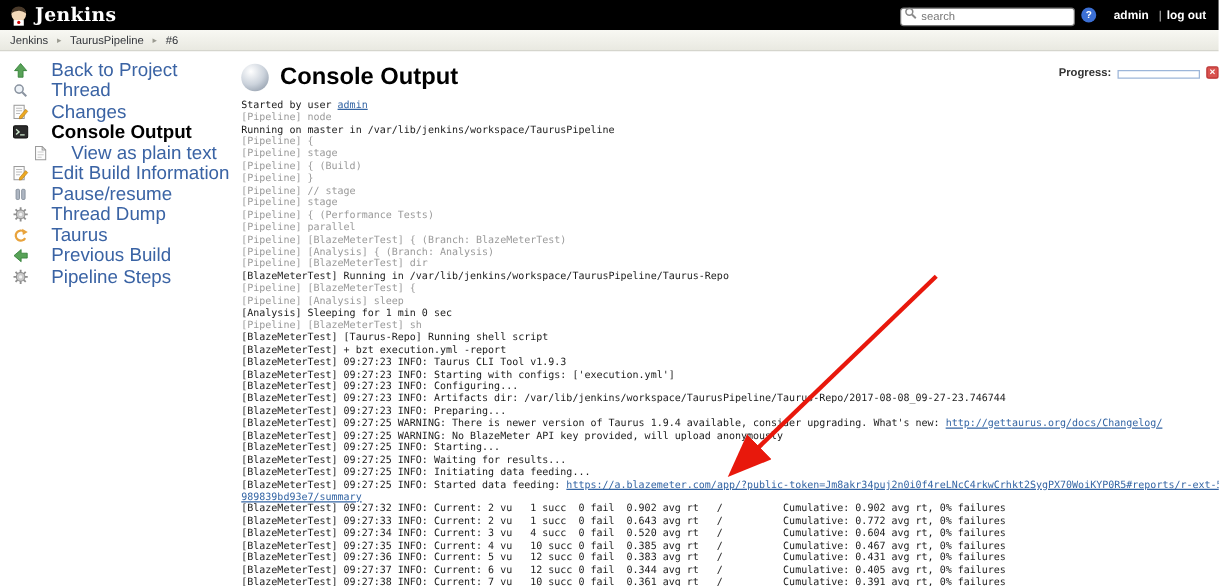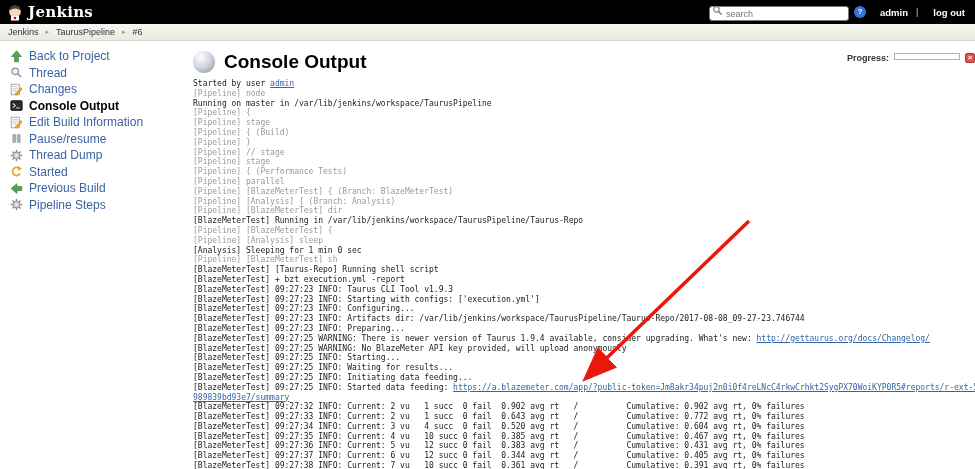--- a/index.html
+++ b/index.html
@@ -30,34 +30,34 @@
   
   #crumbbar {
     height:17px; background:linear-gradient(#f8f8f3,#e9e9e1); border-bottom:1px solid #d5d5cd;
     display:flex; align-items:center; padding-left:8px; font-size:9px;
   }
   .crumb { color:#33363b; text-decoration:none; cursor:pointer; }
   .crumb-sep { color:#9a9a90; font-size:7px; margin:0 7px; }
   
   #content { display:flex; }
   #sidebar { width:185px; padding-top:7px; flex:none; }
-  .side-item { display:flex; align-items:center; gap:6px; padding:1.5px 0 1.5px 10px; font-size:12px; color:#3a63a4; cursor:pointer; height:16.5px; }
+  .side-item { display:flex; align-items:center; gap:18px; padding:1.5px 0 1.5px 10px; font-size:15px; color:#3a63a4; cursor:pointer; height:16.5px; }
   .side-item.current { color:#000; font-weight:bold; }
   .side-item.indent { padding-left:26px; }
   .s-icon { width:13px; height:13px; flex:none; display:inline-block; }
   .s-icon svg { width:13px; height:13px; display:block; }
   
   #main { flex:1; position:relative; padding:6px 10px 0 3px; }
   .title-row { display:flex; align-items:center; gap:9px; margin:4px 0 6px 5px; }
   .status-ball {
     width:22px; height:22px; border-radius:50%;
     background:radial-gradient(circle at 35% 28%, #ffffff, #ccd3dc 50%, #96a1af 85%);
   }
   h1.page-title { font-size:19px; font-weight:bold; color:#000; margin:0; font-family:"Liberation Sans", sans-serif; }
-  .progress-row { position:absolute; top:12px; right:14px; display:flex; align-items:flex-start; gap:5px; }
+  .progress-row { position:absolute; top:12px; right:14px; display:flex; align-items:flex-end; gap:5px; }
   .progress-label { font-size:9px; font-weight:bold; color:#333; }
   .progress-bar { width:66px; height:7px; border:1px solid #9db6d9; background:#fff; position:relative; }
   .progress-fill { height:100%; background:linear-gradient(#5577ad,#2c4f88); width:27%; }
   .stop-icon {
     width:10px; height:10px; background:#d9534f; border:1px solid #b33; border-radius:2px;
     color:#fff; font-size:8px; line-height:8px; text-align:center; cursor:pointer; font-weight:bold;
   }
   
   #console-out {
     margin-left:5px; width:786px;
@@ -89,21 +89,21 @@
   <div class="search-wrap">
     <svg class="search-mag" viewBox="0 0 16 16">
       <circle cx="6.5" cy="6.5" r="4" fill="none" stroke="#8a8a8a" stroke-width="1.8"></circle>
       <line x1="9.6" y1="9.6" x2="14" y2="14" stroke="#8a8a8a" stroke-width="2.2"></line>
     </svg>
     <input type="text" placeholder="search" style="">
   </div>
   <span class="help-badge">?</span>
   <a class="top-user">admin</a>
   <span class="top-sep">|</span>
-  <a class="top-user" style="margin-left:11px">log out</a>
+  <a class="top-user" style="margin-left:0">log out</a>
 </div>
 
 <div id="crumbbar">
     <a class="crumb">Jenkins</a>
     <span class="crumb-sep">▸</span>
     <a class="crumb">TaurusPipeline</a>
     <span class="crumb-sep">▸</span>
     <a class="crumb">#6</a>
   </div>
 
@@ -140,20 +140,32 @@
       </div>
       <div class="side-item current">
         <span class="s-icon">
           <svg viewBox="0 0 16 16">
             <rect x="1" y="2" width="14" height="12" rx="1.5" fill="#2b2b2b" stroke="#111"></rect>
             <path d="M3.5 5.5 L6.5 8 L3.5 10.5" fill="none" stroke="#cfe8cf" stroke-width="1.3"></path>
             <line x1="7.5" y1="11" x2="12" y2="11" stroke="#cfe8cf" stroke-width="1.3"></line>
           </svg>
         </span>
         <span>Console Output</span>
+      </div>
+      <div class="side-item indent">
+        <span class="s-icon">
+          <svg viewBox="0 0 16 16">
+            <path d="M3 1.5 H9.5 L13 5 V14.5 H3 Z" fill="#fdfdfd" stroke="#9a9a9a"></path>
+            <path d="M9.5 1.5 L9.5 5 L13 5" fill="none" stroke="#9a9a9a"></path>
+            <line x1="5" y1="7" x2="11" y2="7" stroke="#ccc"></line>
+            <line x1="5" y1="9.5" x2="11" y2="9.5" stroke="#ccc"></line>
+            <line x1="5" y1="12" x2="9" y2="12" stroke="#ccc"></line>
+          </svg>
+        </span>
+        <span>View as plain text</span>
       </div>
       <div class="side-item">
         <span class="s-icon">
           <svg viewBox="0 0 16 16">
             <rect x="1.5" y="1.5" width="10" height="13" fill="#fdfdfd" stroke="#9a9a9a"></rect>
             <line x1="3.5" y1="4.5" x2="9.5" y2="4.5" stroke="#bbb"></line>
             <line x1="3.5" y1="7" x2="9.5" y2="7" stroke="#bbb"></line>
             <line x1="3.5" y1="9.5" x2="7.5" y2="9.5" stroke="#bbb"></line>
             <path d="M7 12.5 L13 5.5 L15 7.5 L9 14.5 L6.7 14.8 Z" fill="#eda921" stroke="#b07710" stroke-width="0.6"></path>
           </svg>
@@ -184,21 +196,21 @@
         </span>
         <span>Thread Dump</span>
       </div>
       <div class="side-item">
         <span class="s-icon">
           <svg viewBox="0 0 16 16">
             <path d="M12.5 10.5 A5 5 0 1 1 11.5 4.2" fill="none" stroke="#e8a33d" stroke-width="2.2"></path>
             <path d="M9.5 1.2 L15 4.4 L10.2 7.4 Z" fill="#e8a33d"></path>
           </svg>
         </span>
-        <span>Started</span>
+        <span>Taurus</span>
       </div>
       <div class="side-item">
         <span class="s-icon">
           <svg viewBox="0 0 16 16">
             <path d="M1.5 8 L8.5 2 L8.5 5.6 L14.5 5.6 L14.5 10.4 L8.5 10.4 L8.5 14 Z" fill="#58a258" stroke="#2e7d32" stroke-width="0.8"></path>
           </svg>
         </span>
         <span>Previous Build</span>
       </div>
       <div class="side-item">

